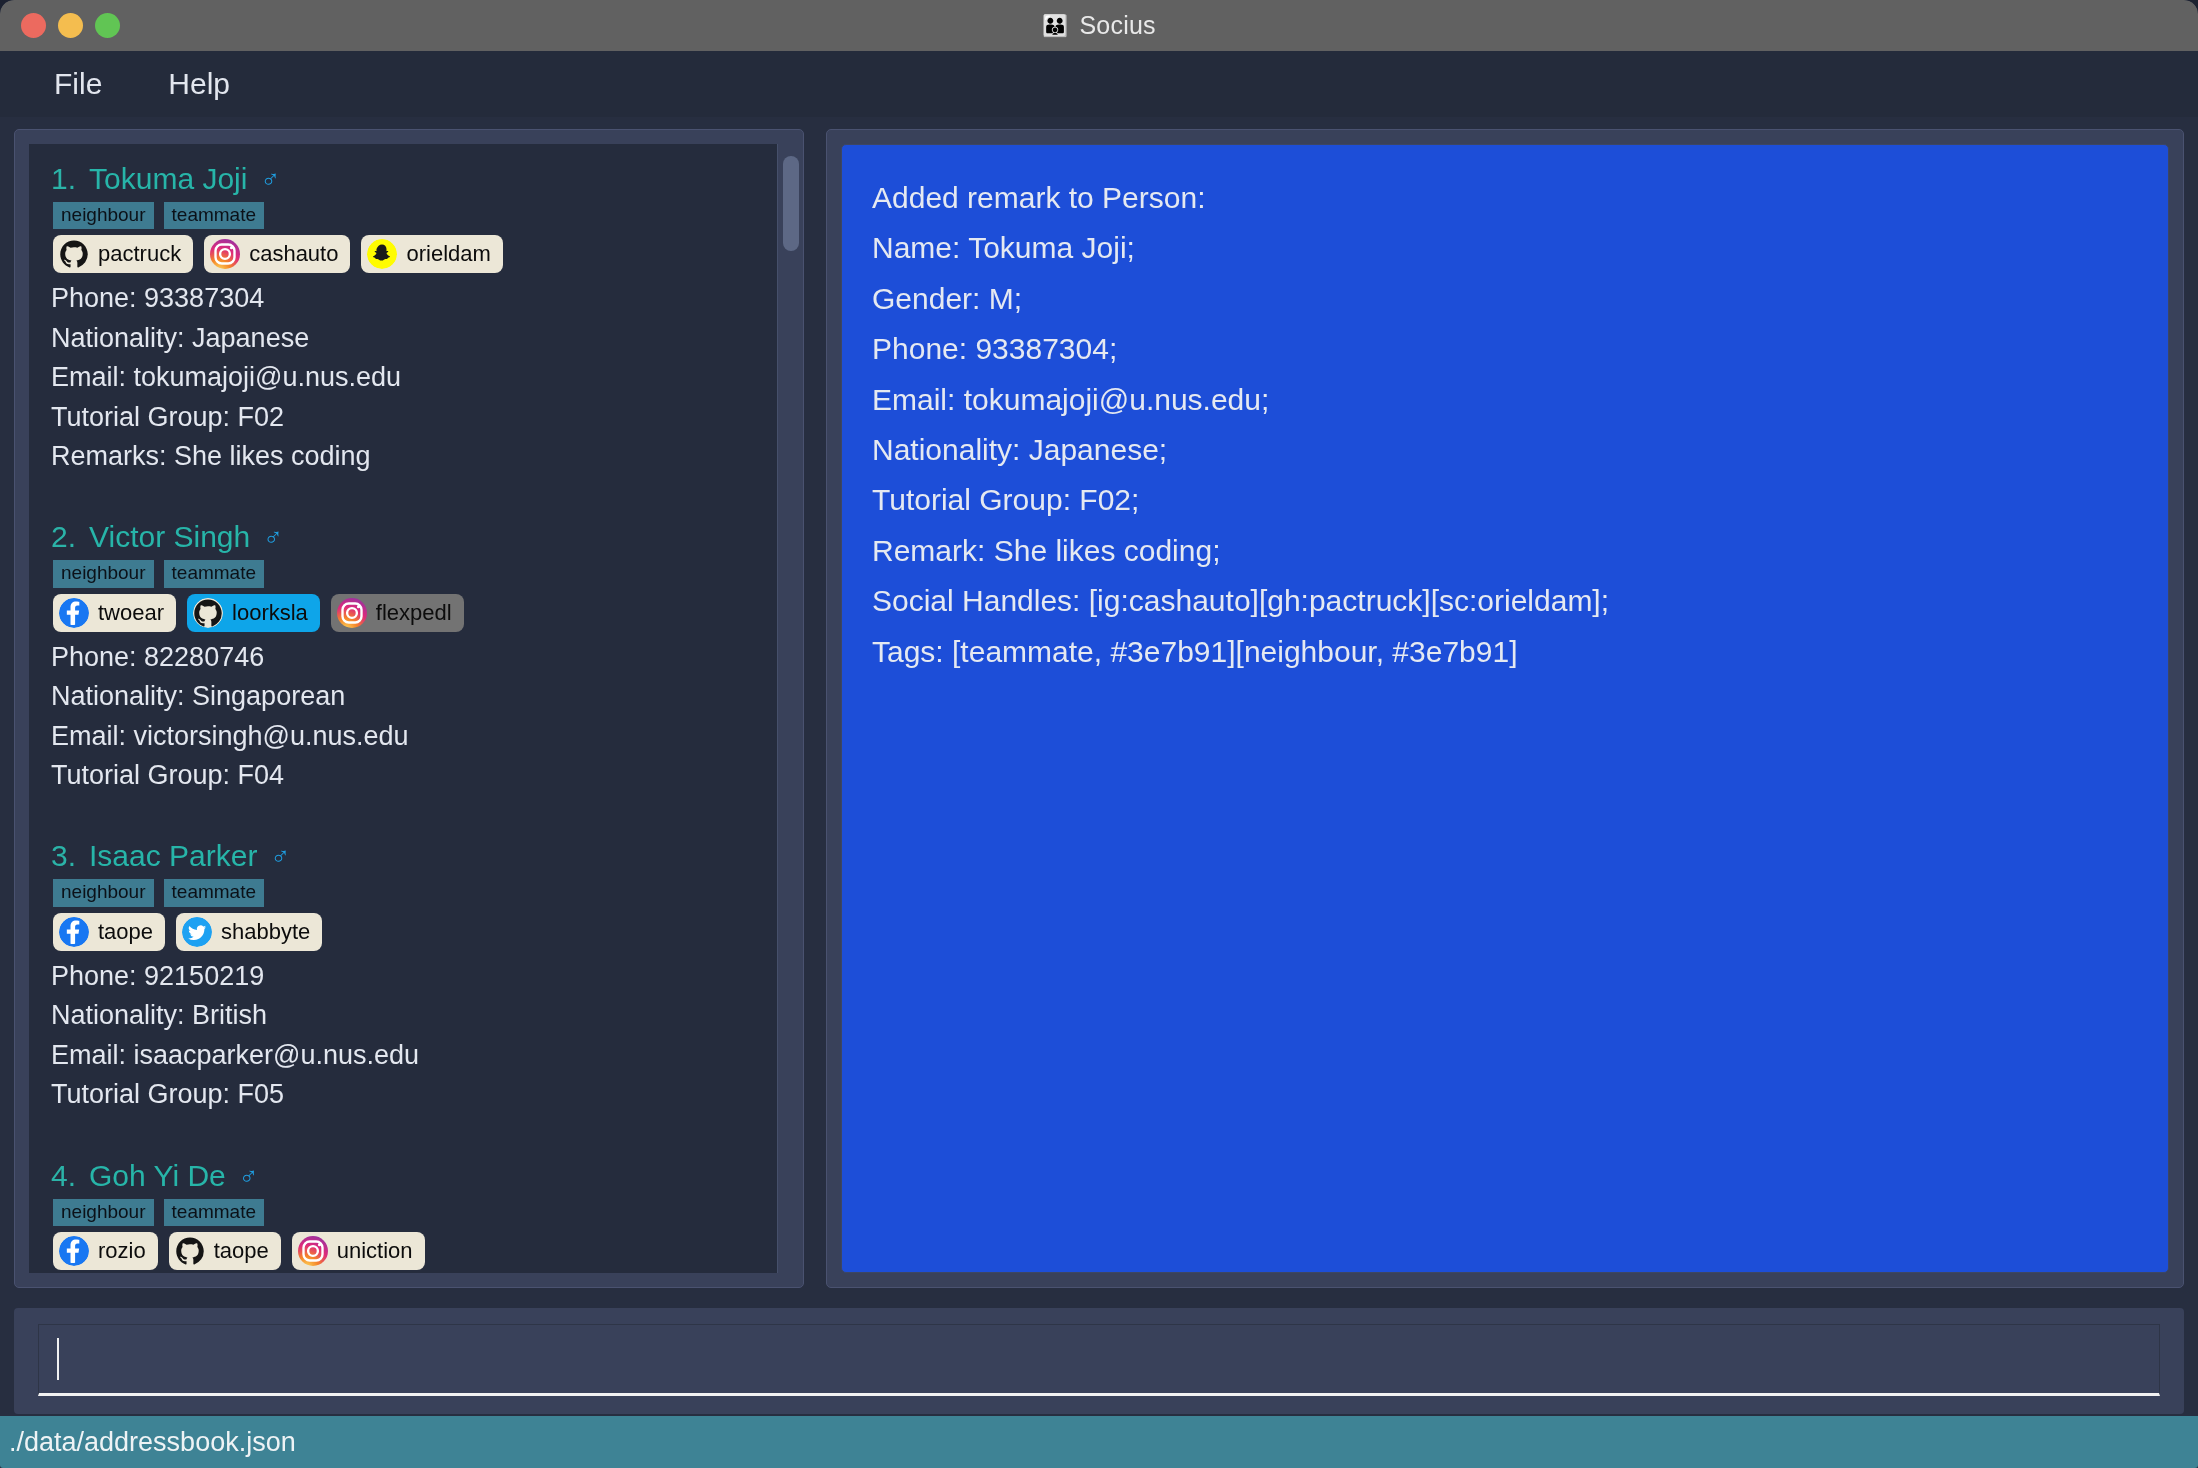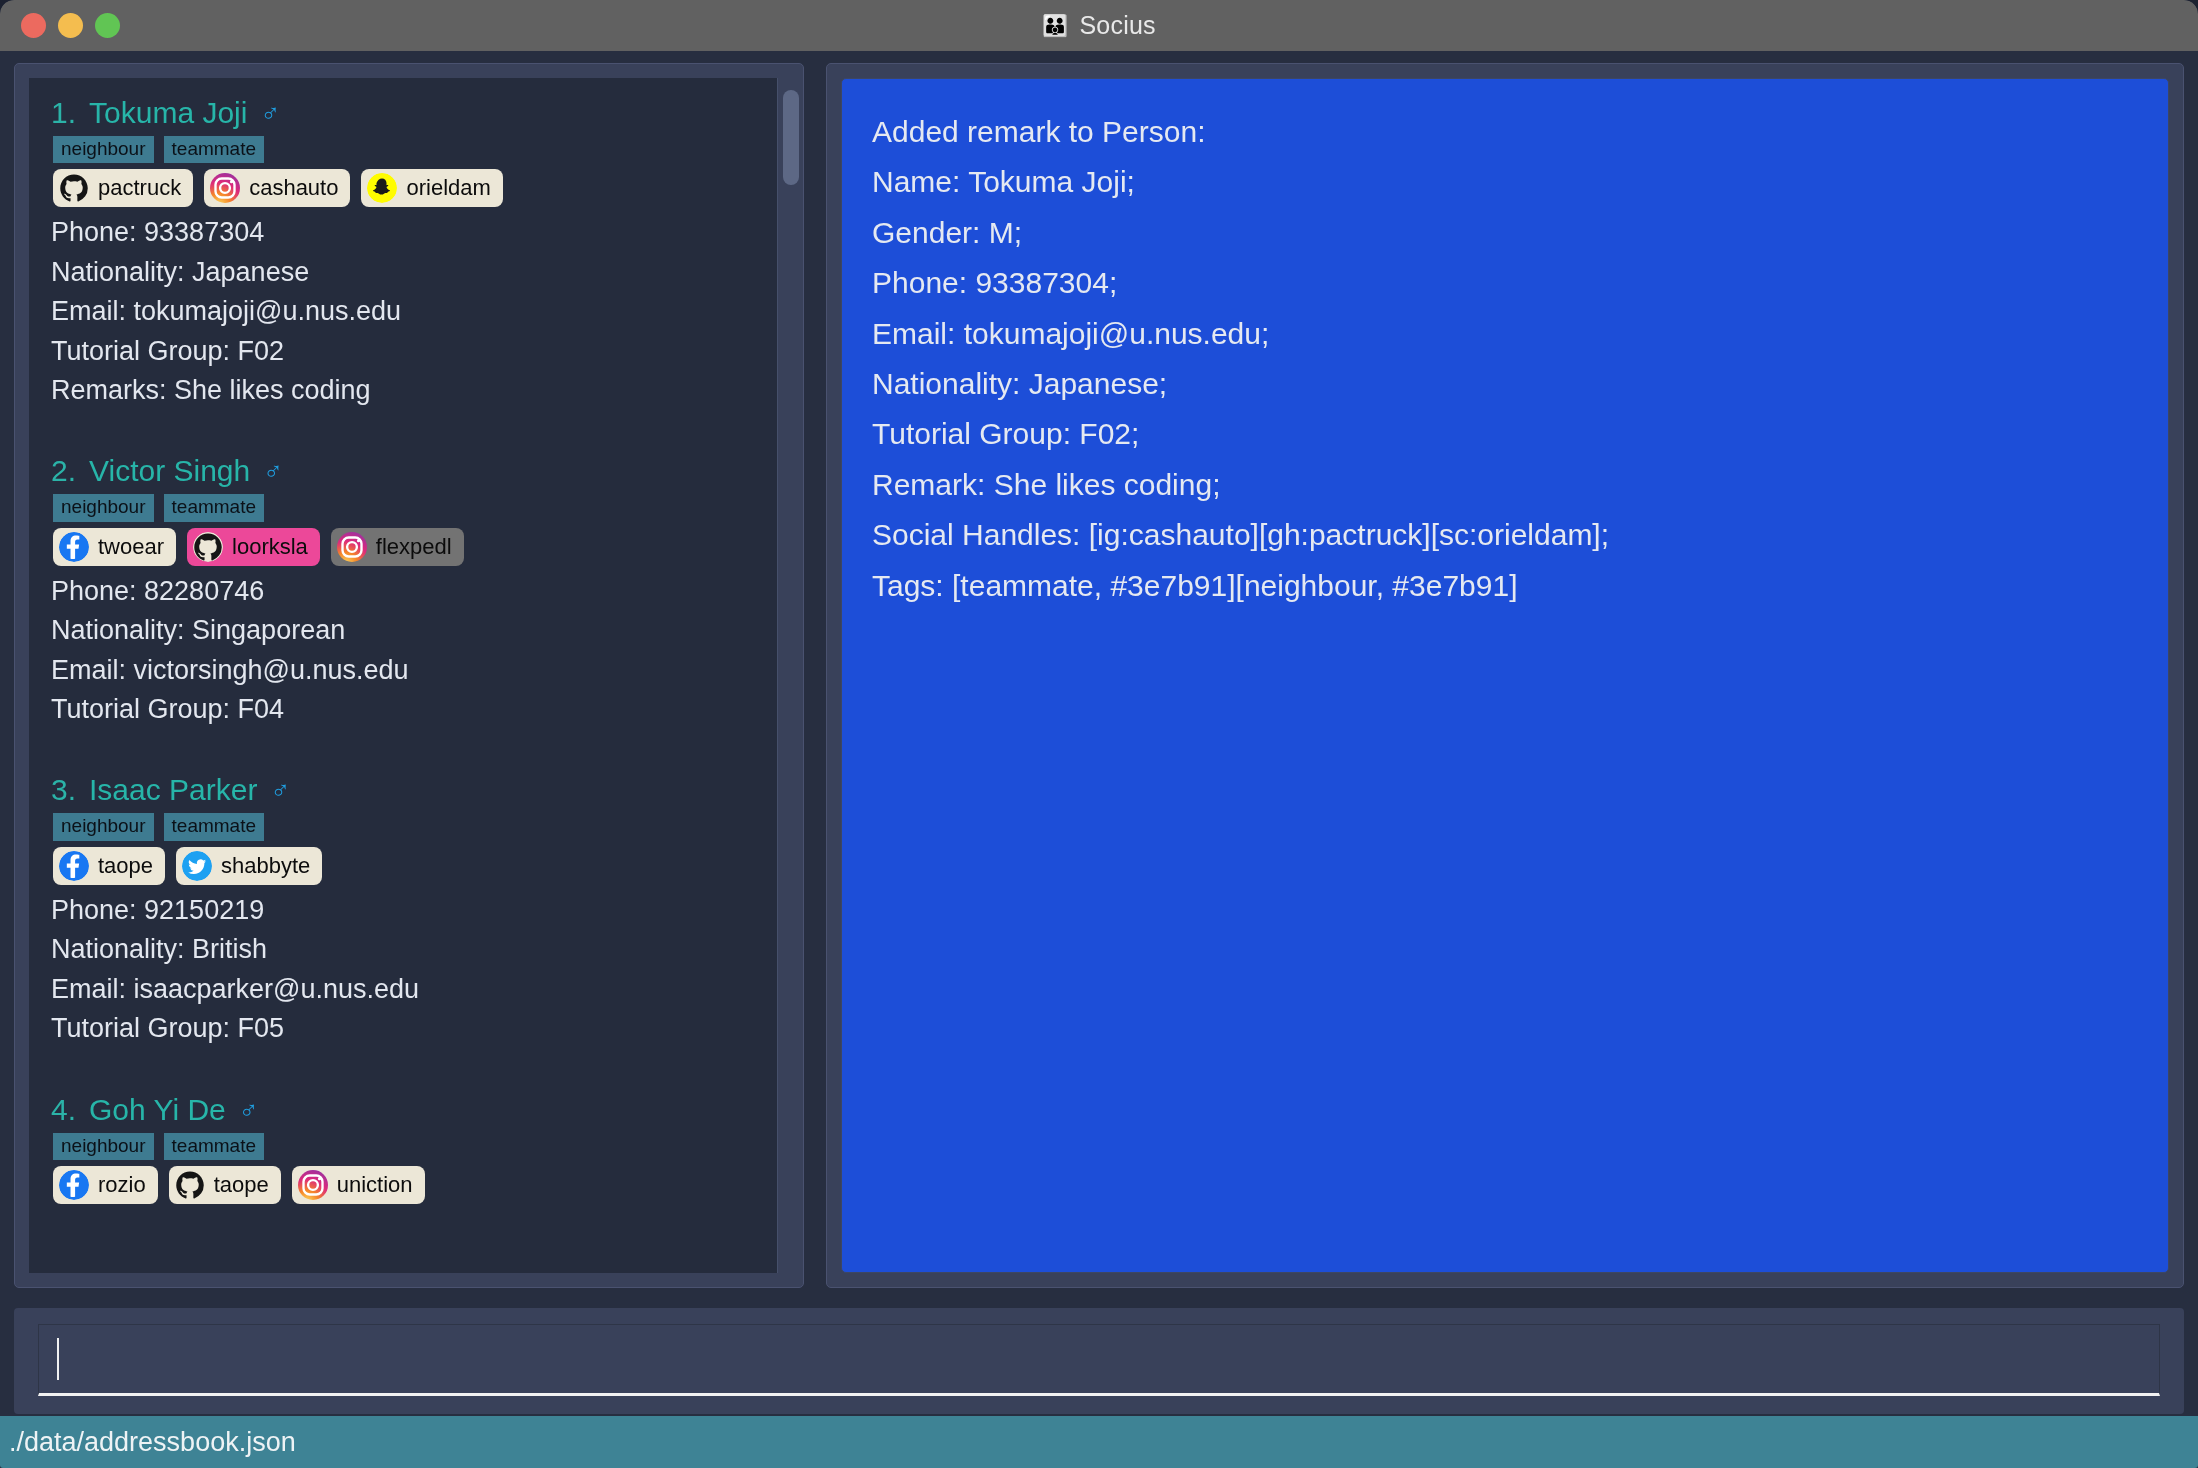--- a/index.html
+++ b/index.html
@@ -229,20 +229,24 @@
       <div class="light red"></div>
       <div class="light yellow"></div>
       <div class="light green"></div>
     </div>
     <div id="title-wrap">
       <span id="title-icon">👪</span>
       <span id="title-text">Socius</span>
     </div>
   </div>
 
+  <div id="menubar">
+    <div class="menu-item">File</div>
+    <div class="menu-item">Help</div>
+  </div>
 
   <div id="body">
 
     <div id="list-pane">
       <div id="list-inner">
         <div id="list-scroll">
             <div class="person">
               <div class="person-head">
                 <span class="p-index">1.</span>
                 <span class="p-name">Tokuma Joji</span>
@@ -310,21 +314,21 @@
               <div class="handle-row">
                 <span class="handle" style="background: rgb(236, 231, 215);">
                   <span class="h-ico">
                     <svg width="30" height="30" viewBox="0 0 24 24">
                       <circle cx="12" cy="12" r="12" fill="#1877f2"></circle>
                       <path fill="#fff" d="M15.6 13.3l.52-3.37h-3.24V7.75c0-.92.45-1.82 1.9-1.82h1.48V3.06s-1.34-.23-2.62-.23c-2.68 0-4.43 1.62-4.43 4.56v2.54H6.26v3.37h2.95v8.15a11.7 11.7 0 0 0 3.67 0V13.3z"></path>
                     </svg>
                   </span>
                   <span>twoear</span>
                 </span>
-                <span class="handle" style="background: #ec4899; text-align: center;">
+                <span class="handle" style="background: #0ea5e9; text-align: center;">
                   <span class="h-ico">
                     <svg width="30" height="30" viewBox="0 0 24 24">
                       <circle cx="12" cy="12" r="12" fill="#ece7d7"></circle>
                       <path fill="#151515" d="M12 1.2C5.9 1.2 1 6.1 1 12.2c0 4.9 3.2 9 7.5 10.5.55.1.75-.24.75-.53 0-.26-.01-1.13-.015-2.05-3.06.67-3.71-1.3-3.71-1.3-.5-1.27-1.22-1.61-1.22-1.61-1-.68.075-.67.075-.67 1.1.08 1.68 1.13 1.68 1.13.98 1.69 2.58 1.2 3.21.92.1-.71.39-1.2.7-1.48-2.44-.28-5.01-1.22-5.01-5.45 0-1.2.43-2.19 1.13-2.96-.11-.28-.49-1.4.11-2.92 0 0 .92-.3 3.02 1.13a10.4 10.4 0 0 1 2.75-.37c.93 0 1.87.13 2.75.37 2.1-1.43 3.02-1.13 3.02-1.13.6 1.52.22 2.64.11 2.92.7.77 1.13 1.76 1.13 2.96 0 4.24-2.58 5.17-5.03 5.44.4.35.75 1.02.75 2.06 0 1.49-.014 2.69-.014 3.05 0 .3.2.64.76.53A11.02 11.02 0 0 0 23 12.2C23 6.1 18.1 1.2 12 1.2z"></path>
                     </svg>
                   </span>
                   <span>loorksla</span>
                 </span>
                 <span class="handle" style="background: #737373;">
                   <span class="h-ico">

